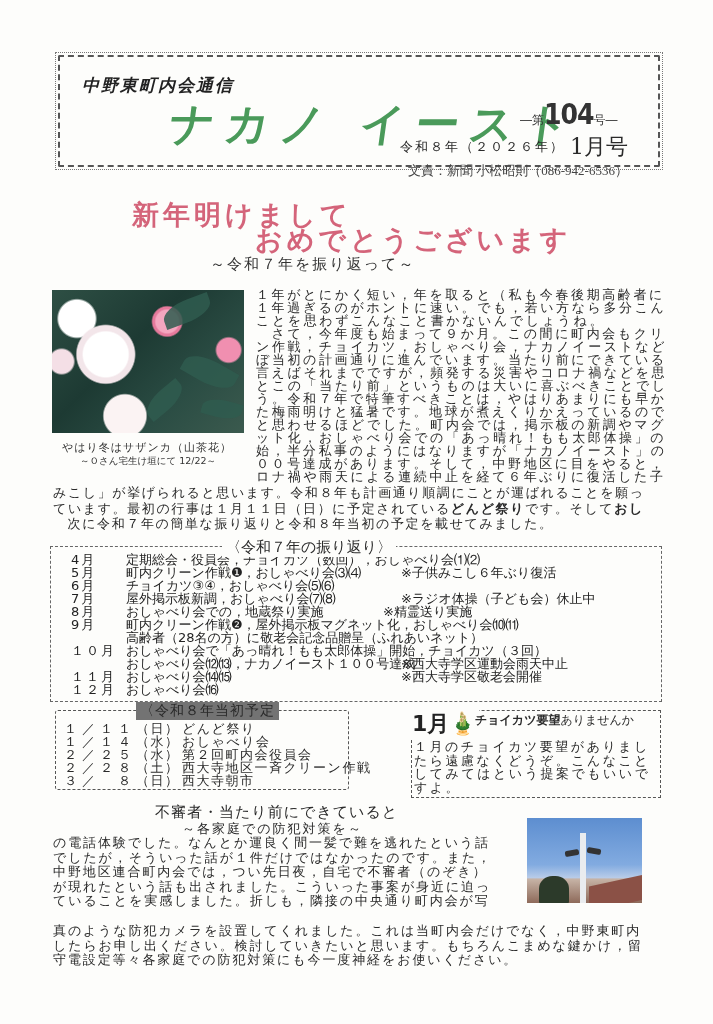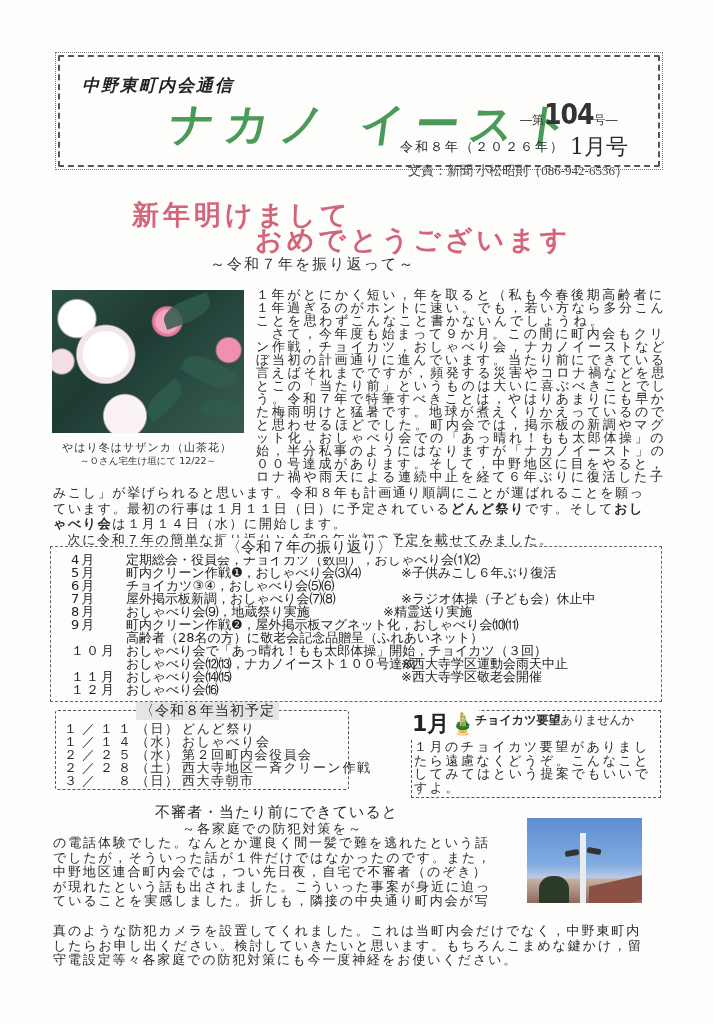--- a/index.html
+++ b/index.html
@@ -54,21 +54,21 @@
   
   .review-title { left:222px; top:538px; font-family:"DejaVu Sans", sans-serif; font-size:15px; background:#fdfdfb; padding:0 4px; z-index:2; }
   .review-box { left:50px; top:546px; width:610px; height:154px; border:1px dashed #666; }
   .rev-row { position:absolute; font-family:"DejaVu Sans", sans-serif; font-size:13px; white-space:nowrap; color:#222; }
   .rev-month { position:absolute; width:50px; text-align:left; letter-spacing:2px; }
   .rev-text { position:absolute; left:55px; }
   .rev-note { position:absolute; }
 
   
   .plan-box { left:55px; top:710px; width:292px; height:78px; border:1.5px dashed #555; border-radius:3px; }
-  .plan-title { left:136px; top:702px; font-family:"DejaVu Sans", sans-serif; font-size:14px; background:#e5e5e5; padding:0 4px; letter-spacing:1px; }
+  .plan-title { left:136px; top:702px; font-family:"DejaVu Sans", sans-serif; font-size:14px; background:#737373; padding:0 4px; letter-spacing:1px; }
   .plan-row { position:absolute; left:64px; font-size:13px; letter-spacing:1.5px; white-space:nowrap; line-height:13px; }
   .plan-date { display:inline-block; width:72px; letter-spacing:5px; }
   .plan-dow { display:inline-block; width:46px; }
 
   
   .chk-box { left:411px; top:710px; width:248px; height:86px; border:1.5px dashed #555; }
   .chk-icon { left:410px; top:709px; font-family:"DejaVu Sans", sans-serif; font-weight:bold; font-size:22px; color:#222; background:#fdfdfb; padding:0 2px; }
   .chk-head { left:475px; top:712px; font-family:"DejaVu Sans", sans-serif; font-size:12px; font-weight:bold; }
   .chk-head span { font-weight:normal; }
   .chk-body { left:414px; top:740px; width:244px; font-size:13px; line-height:13.5px; letter-spacing:2.5px; }
@@ -128,21 +128,20 @@
   <div>た梅雨明けと猛暑です。地球が煮えくりかえっているのでは</div>
   <div>と思わせるほどでした。町内会では，掲示板の新調やマグネ</div>
   <div>ット化，おしゃべり会での「あっ晴れ！もも太郎体操」の開</div>
   <div>始，半分私事のようにはなりますが「ナカノイースト」の１</div>
   <div>００号達成があります。そして，中野地区に目をやると，コ</div>
   <div>ロナ禍や雨天による連続中止を経て６年ぶりに復活した子供</div>
 </div>
 <div class="abs intro2">
   <div>みこし」が挙げられると思います。令和８年も計画通り順調にことが運ばれることを願っ</div>
   <div><span>ています。最初の行事は１月１１日（日）に予定されている</span><b>どんど祭り</b><span>です。そして</span><b>おし</b></div>
-  <div><b>ゃべり会</b><span>は１月１４日（水）に開始します。</span></div>
   <div>　次に令和７年の簡単な振り返りと令和８年当初の予定を載せてみました。</div>
 </div>
 
 <div class="abs review-box">
   <div class="rev-row" style="left:20px;top:4px;">
       <span class="rev-month">4月</span>
       <span class="rev-text">定期総会・役員会，チョイカツ（数回），おしゃべり会⑴⑵</span>
     </div>
   <div class="rev-row" style="left:20px;top:17px;width:570px;">
       <span class="rev-month">5月</span>
@@ -153,21 +152,21 @@
       <span class="rev-month">6月</span>
       <span class="rev-text">チョイカツ③④，おしゃべり会⑸⑹</span>
     </div>
   <div class="rev-row" style="left:20px;top:43px;width:570px;">
       <span class="rev-month">7月</span>
       <span class="rev-text">屋外掲示板新調，おしゃべり会⑺⑻</span>
       <span class="rev-note" style="left:330px;">※ラジオ体操（子ども会）休止中</span>
     </div>
   <div class="rev-row" style="left:20px;top:56px;width:570px;">
       <span class="rev-month">8月</span>
-      <span class="rev-text">おしゃべり会⑼，地蔵祭り実施</span>
+      <span class="rev-text">おしゃべり会での，地蔵祭り実施</span>
       <span class="rev-note" style="left:312px;">※精霊送り実施</span>
     </div>
   <div class="rev-row" style="left:20px;top:69px;">
       <span class="rev-month">9月</span>
       <span class="rev-text">町内クリーン作戦❷，屋外掲示板マグネット化，おしゃべり会⑽⑾</span>
     </div>
   <div class="rev-row" style="left:20px;top:82px;">
       <span class="rev-month"></span>
       <span class="rev-text">高齢者（28名の方）に敬老会記念品贈呈（ふれあいネット）</span>
     </div>

